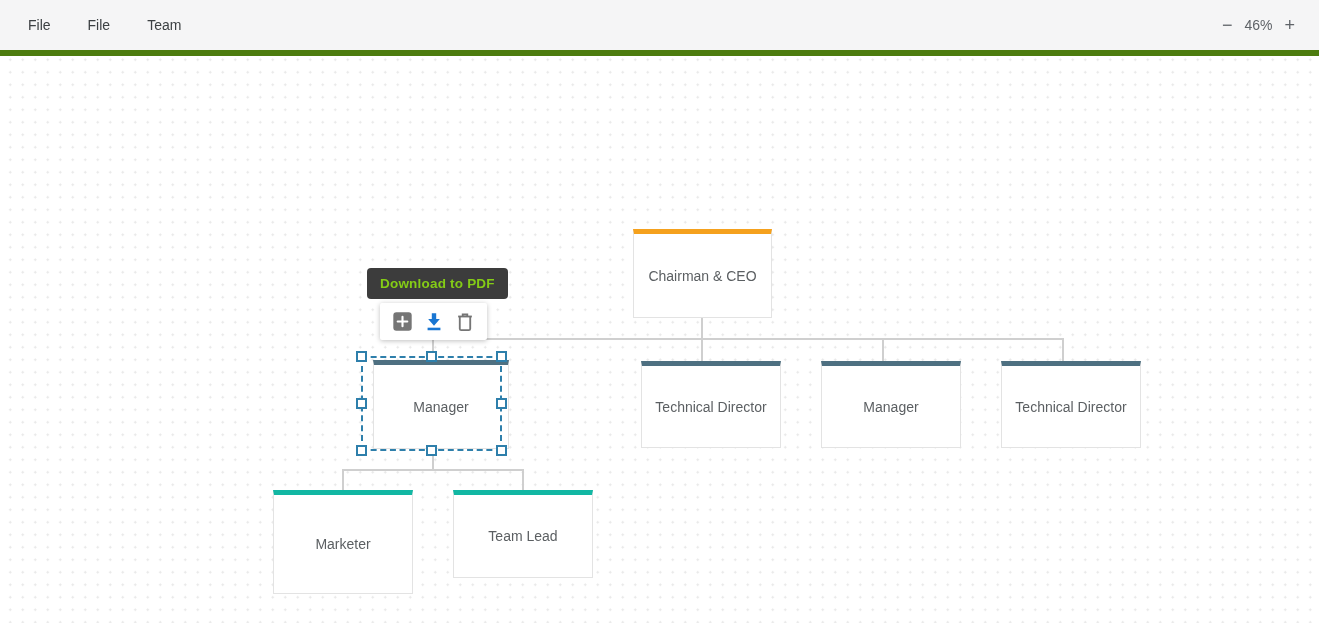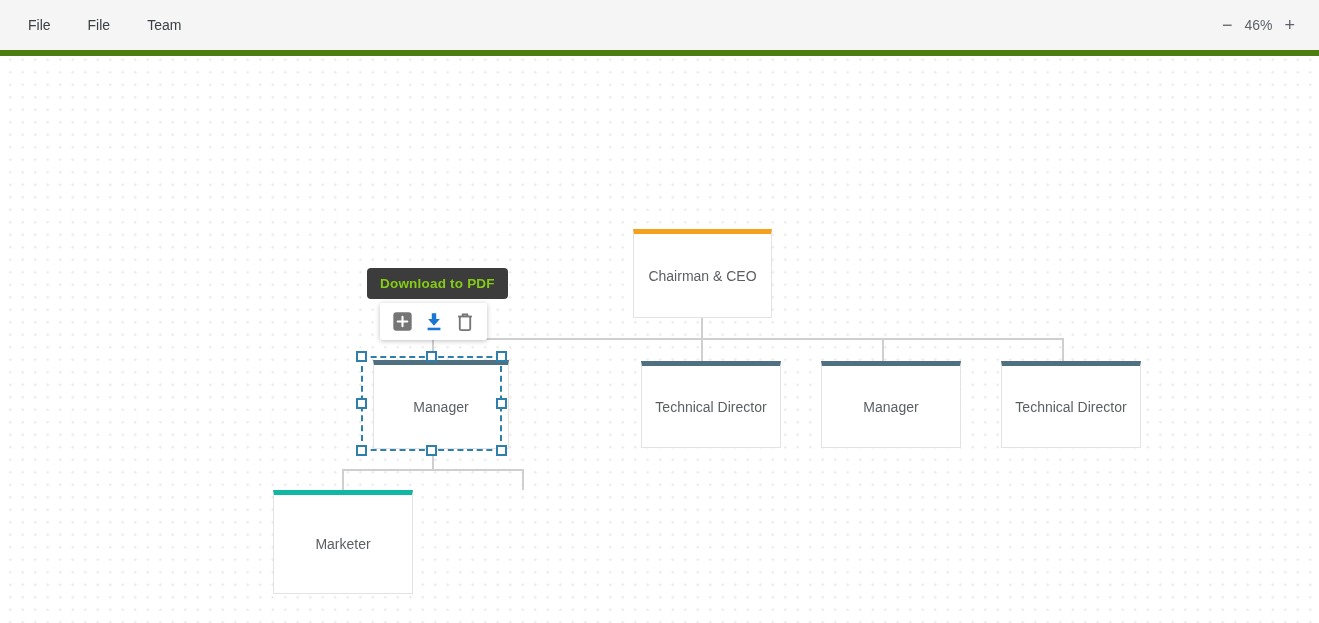--- a/index.html
+++ b/index.html
@@ -155,20 +155,23 @@
   </div>
 
   <div class="node accent-slate n-td2">
     <span>Technical Director</span>
   </div>
 
   <div class="node accent-teal n-marketer">
     <span>Marketer</span>
   </div>
 
+  <div class="node accent-teal n-teamlead">
+    <span>Team Lead</span>
+  </div>
 
   <div class="selection">
     <div class="handle h-tl"></div>
     <div class="handle h-tc"></div>
     <div class="handle h-tr"></div>
     <div class="handle h-ml"></div>
     <div class="handle h-mr"></div>
     <div class="handle h-bl"></div>
     <div class="handle h-bc"></div>
     <div class="handle h-br"></div>

